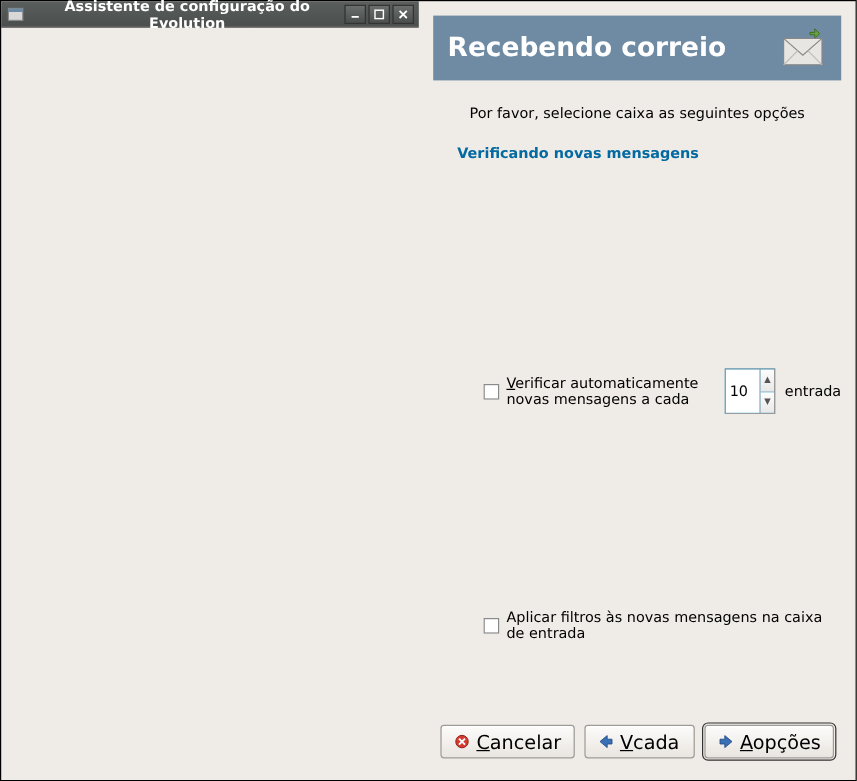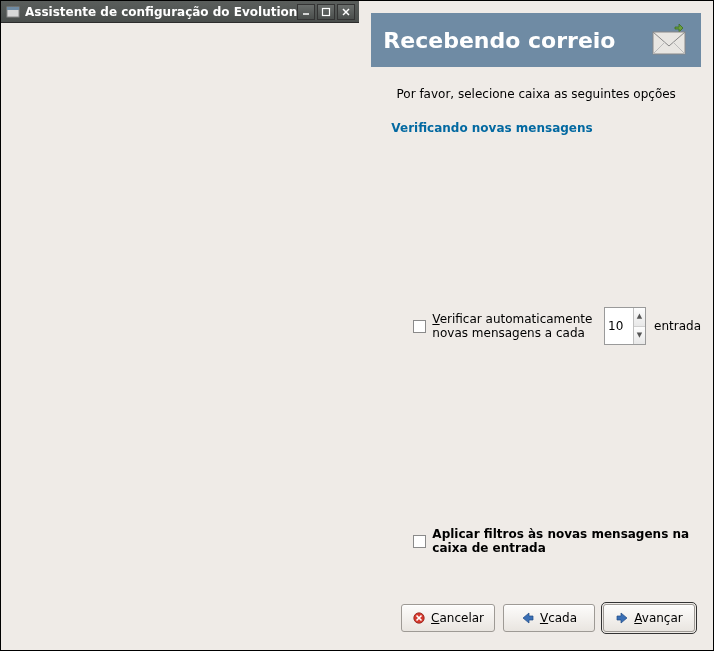--- a/index.html
+++ b/index.html
@@ -90,21 +90,21 @@
       position: relative;
     }
     .option-row {
       display: flex;
       align-items: center;
       gap: 6px;
       position: absolute;
       left: 42px;
     }
     .row1 { top: 148px; }
-    .row2 { top: 368px; font-weight: bold; }
+    .row2 { top: 348px; }
     .checkbox {
       width: 13px; height: 13px;
       background: #fff;
       border: 1px solid #8a8a8a;
       cursor: pointer;
       flex-shrink: 0;
     }
     .opt-label {
       color: #000;
       cursor: pointer;
@@ -152,24 +152,23 @@
     }
     .btn {
       min-width: 92px;
       height: 28px;
       background: linear-gradient(to bottom, #fdfcfb, #e9e5e0);
       border: 1px solid #9e9a95;
       border-radius: 3px;
       box-shadow: inset 0 1px 0 #fff;
       display: flex;
       align-items: center;
-      justify-content: center;
       gap: 5px;
       cursor: pointer;
-      font-size: 12px;
+      font-size: 16px;
       color: #000;
       padding: 0 10px;
     }
     .btn.default {
       outline: 1px solid #333;
       outline-offset: 1px;
     }
     .btn-icon { width: 14px; height: 14px; display:flex; align-items:center; justify-content:center; }
   </style>
 </head>
@@ -264,18 +263,18 @@
           </svg>
         </span>
         <span><span class="ul">V</span><span>cada</span></span>
       </div>
       <div class="btn default">
         <span class="btn-icon">
           <svg width="14" height="14" viewBox="0 0 14 14">
             <polygon points="6,2 12,7 6,12 6,9 2,9 2,5 6,5" fill="#3a6fb5" stroke="#1f4a85" stroke-width="0.7"></polygon>
           </svg>
         </span>
-        <span><span class="ul">A</span><span>vançar</span></span>
+        <span><span class="ul">A</span><span>opções</span></span>
       </div>
     </div>
 
   </div>
 </div>
 
 </body></html>

